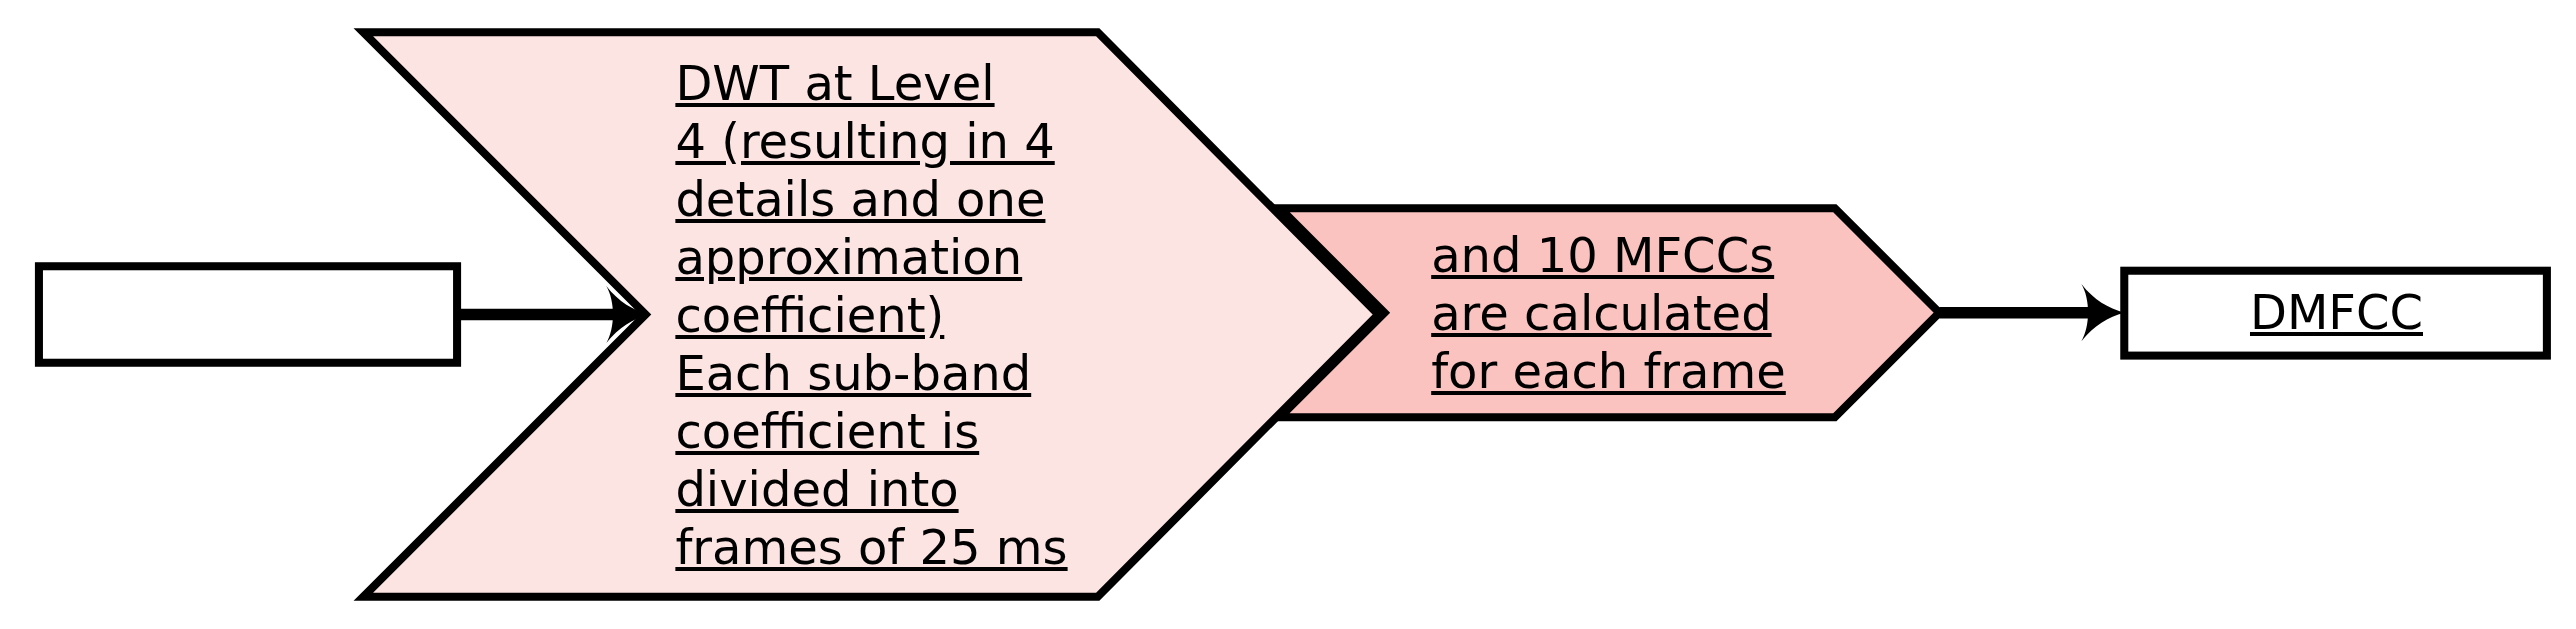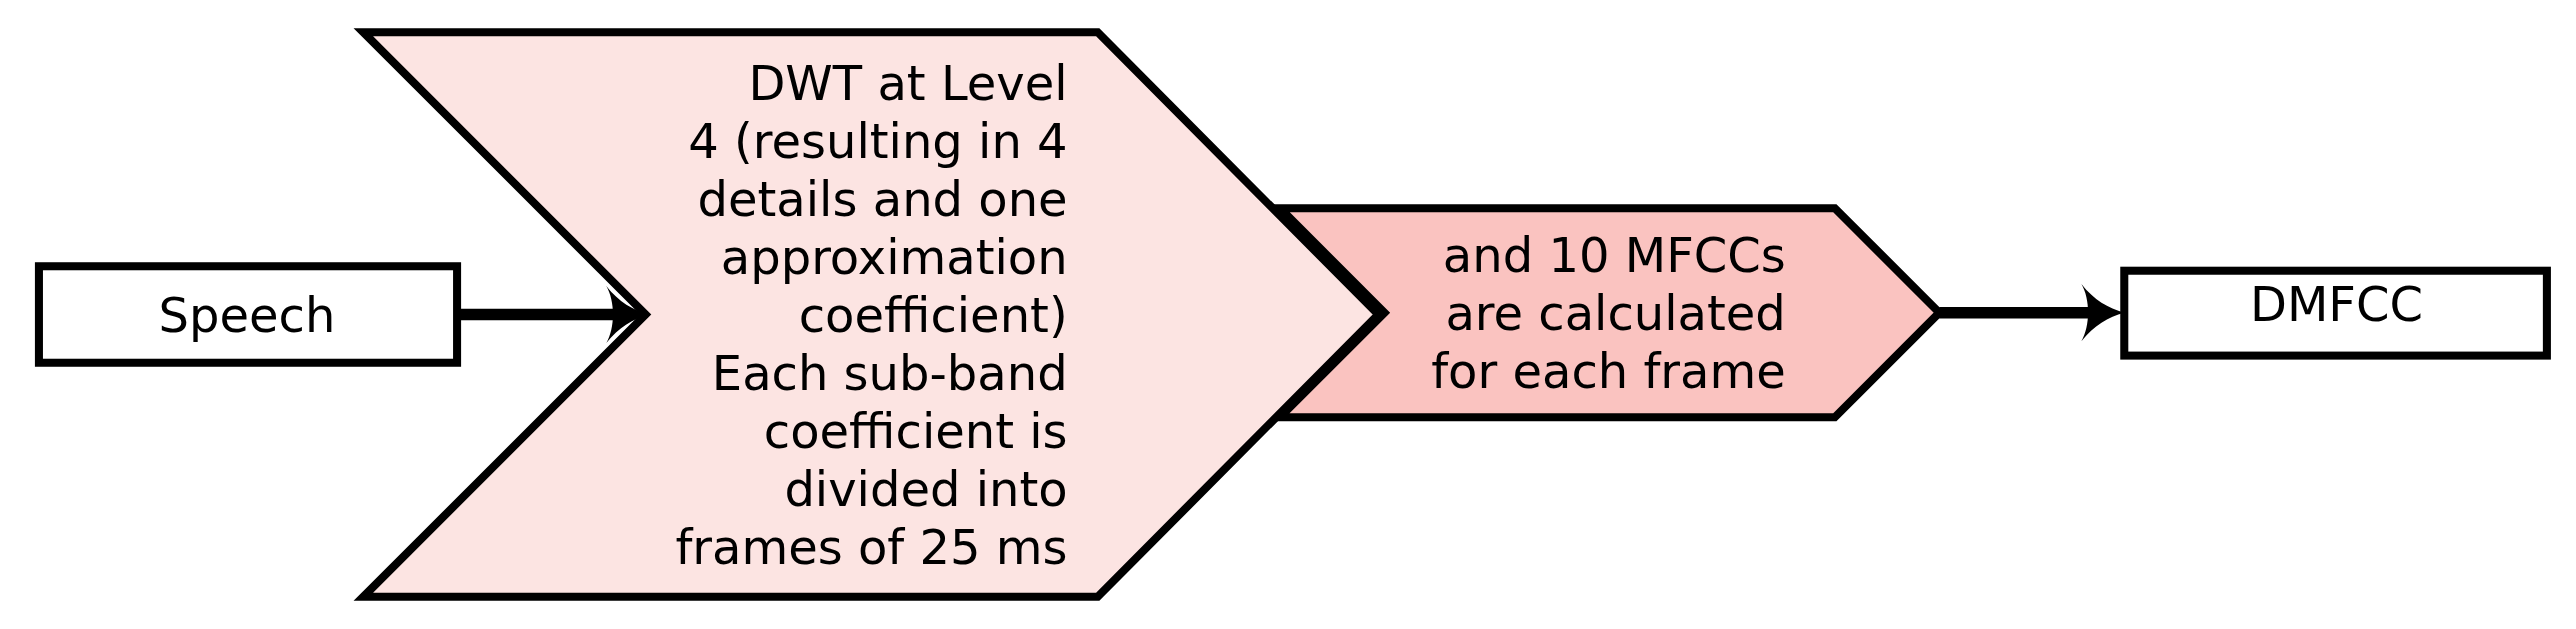--- a/index.html
+++ b/index.html
@@ -21,40 +21,41 @@
     left: 0;
     top: 0;
     width: 2576px;
     height: 629px;
   }
   .node-label, .chevron-label {
     position: absolute;
     display: flex;
     align-items: center;
     justify-content: center;
-    text-align: right;
+    text-align: left;
     pointer-events: none;
+    text-decoration: underline;
   }
   .node-label {
     font-size: 48px;
     line-height: 54px;
   }
   .chevron-label {
     font-size: 48px;
     line-height: 58px;
   }
   .chevron-label .lines,
   .node-label .lines {
     white-space: pre-line;
   }
   
   .label-speech  { left: 38px;   top: 266px; width: 418px; height: 97px; }
   .label-dwt     { left: 547px;  top: 32px;  width: 649px; height: 565px; }
   .label-mfcc    { left: 1284px; top: 208px; width: 649px; height: 209px; }
-  .label-dmfcc   { left: 2125px; top: 261px; width: 423px; height: 85px;  }
+  .label-dmfcc   { left: 2125px; top: 269px; width: 423px; height: 85px;  }
 </style>
 </head>
 <body>
 
 <div class="stage">
 
   <svg class="diagram-svg" viewBox="0 0 2882 704">
 
     <g>
       <line x1="511" y1="352" x2="694" y2="352" stroke-width="13" stroke="#000000"></line>
@@ -68,23 +69,20 @@
     <g>
       <line x1="2170" y1="350" x2="2345" y2="350" stroke-width="13" stroke="#000000"></line>
       <path d="M 2377 350 C 2359 345 2343 336 2329 318 C 2339 335 2339 365 2329 382 C 2343 364 2359 355 2377 350 Z" fill="#000000"></path>
     </g>
 
     <rect x="43" y="298" width="468" height="108" stroke-width="9" stroke="#000000" fill="#ffffff"></rect>
 
     <rect x="2377" y="303" width="473" height="95" stroke-width="9" stroke="#000000" fill="#ffffff"></rect>
   </svg>
 
-  <div class="node-label label-speech">
-    <span class="lines">Speech</span>
-  </div>
 
   <div class="chevron-label label-dwt">
     <span class="lines">DWT at Level
 4 (resulting in 4
 details and one
 approximation
 coefficient)
 Each sub-band
 coefficient is
 divided into

